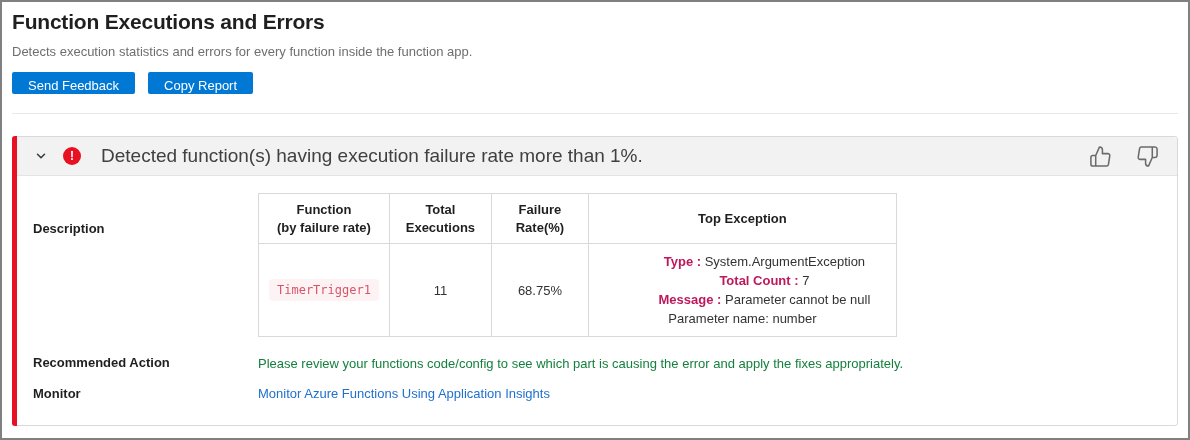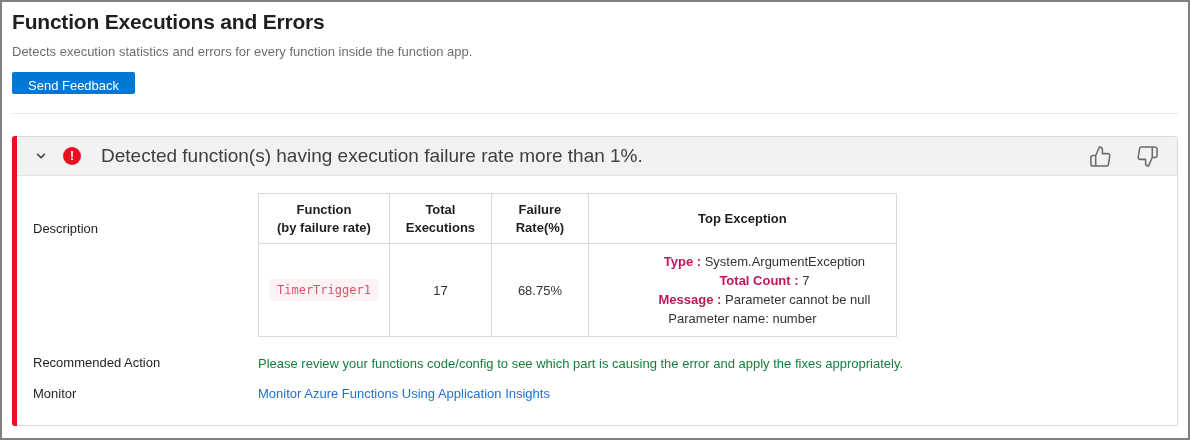--- a/index.html
+++ b/index.html
@@ -91,21 +91,21 @@
   .banner-spacer { flex: 1; }
   .thumb { display: flex; cursor: pointer; margin-left: 24px; }
 
   
   .card-body { padding: 17px 20px 24px 20px; }
   .row { display: flex; }
   .row-label {
     width: 225px;
     flex: 0 0 225px;
     font-size: 13px;
-    font-weight: 400;
+    font-weight: 700;
     color: #1f1f1f;
   }
   .description-row .row-label { padding-top: 28px; }
 
   table.failure-table { border-collapse: collapse; }
   .failure-table th, .failure-table td {
     border: 1px solid #d9d9d9;
     text-align: center;
     vertical-align: middle;
     font-size: 13px;
@@ -150,20 +150,21 @@
 </head>
 <body>
 
 <div class="page">
 
   <header>
     <h1 class="page-title">Function Executions and Errors</h1>
     <p class="page-subtitle">Detects execution statistics and errors for every function inside the function app.</p>
     <div class="btn-row">
       <button class="btn">Send Feedback</button>
+      <button class="btn">Copy Report</button>
     </div>
   </header>
 
   <hr class="divider">
 
   <section class="insight-card">
     <div class="accent-bar"></div>
 
     <div class="banner">
       <span class="chevron">
@@ -198,21 +199,21 @@
               <th class="col-total">Total Executions</th>
               <th class="col-rate">Failure Rate(%)</th>
               <th class="col-exception">Top Exception</th>
             </tr>
           </thead>
           <tbody>
             <tr>
               <td>
                 <span class="code-badge">TimerTrigger1</span>
               </td>
-              <td>17</td>
+              <td>11</td>
               <td>68.75%</td>
               <td class="exception-cell">
                 <div>
                   <span class="exc-label">Type :</span>
                   <span>System.ArgumentException</span>
                 </div>
                 <div>
                   <span class="exc-label">Total Count :</span>
                   <span>7</span>
                 </div>

